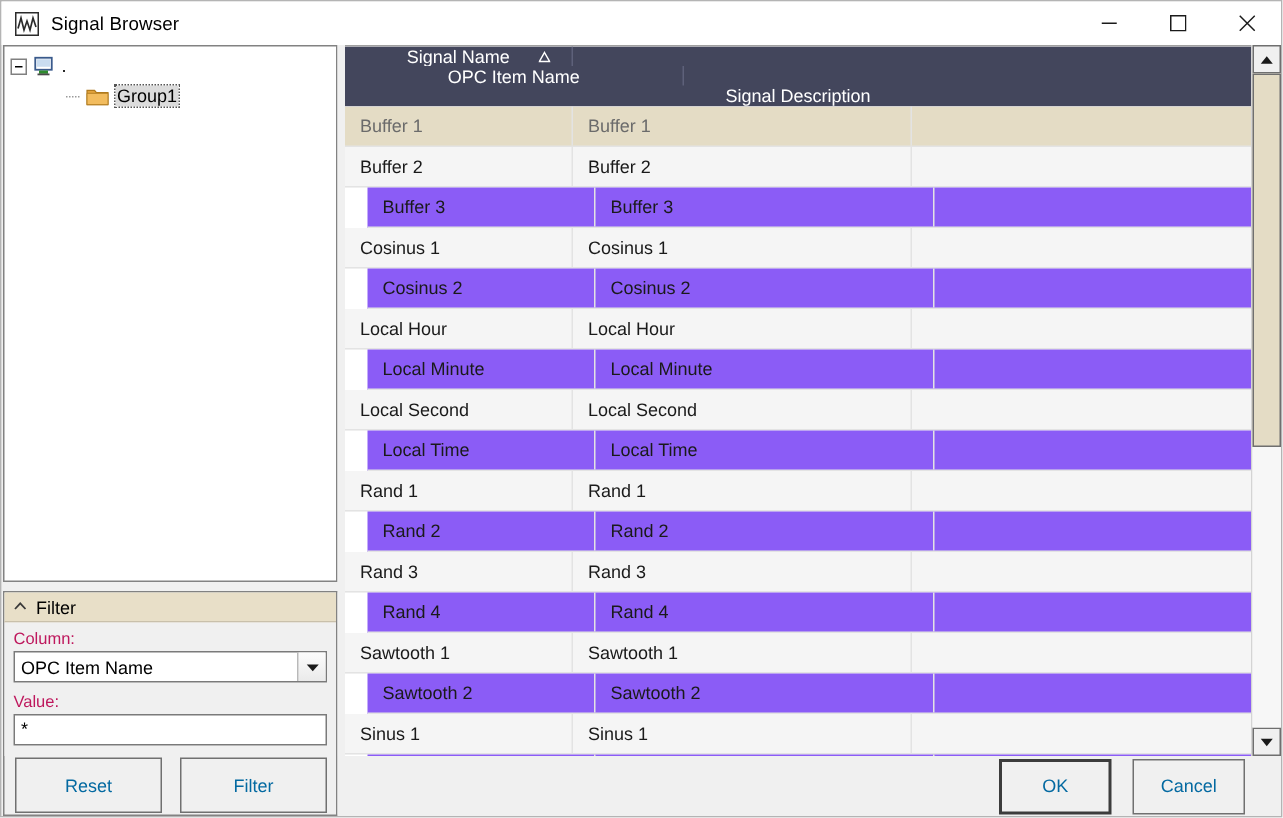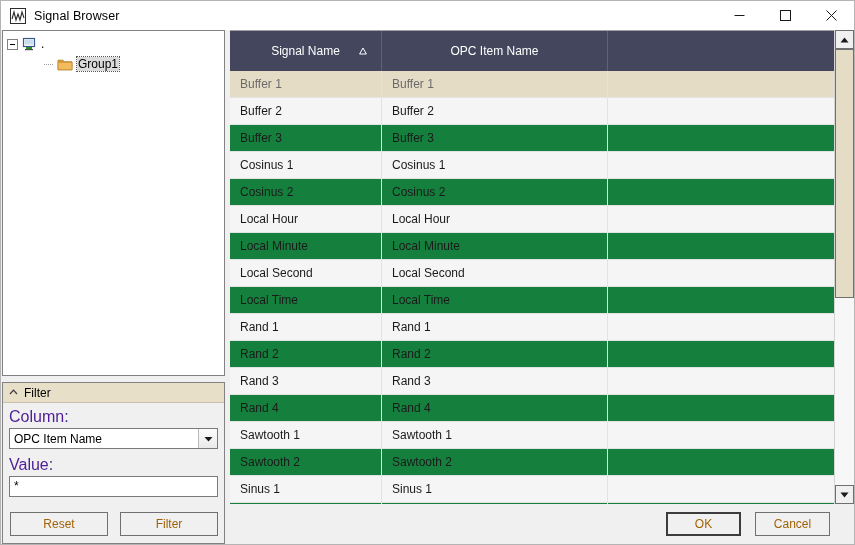--- a/index.html
+++ b/index.html
@@ -180,22 +180,22 @@
   }
   .filter-header-text {
     font-size: 12px;
     color: #000;
   }
   .filter-body {
     padding: 5px 6px 7px 6px;
     background: #f0f0f0;
   }
   .field-label {
-    font-size: 16px;
-    color: #4c1d95;
+    font-size: 11px;
+    color: #be185d;
     margin-bottom: 2px;
     display: block;
   }
   .combo {
     height: 21px;
     background: #ffffff;
     border: 1px solid #7a7a7a;
     box-sizing: border-box;
     display: flex;
     align-items: center;
@@ -244,28 +244,28 @@
     gap: 12px;
     padding-left: 7px;
     background: #f0f0f0;
     border-left: 1px solid #828282;
     border-right: 1px solid #828282;
     border-bottom: 1px solid #828282;
     margin-left: 1px;
     box-sizing: border-box;
   }
   .btn {
-    height: 24px;
+    height: 37px;
     min-width: 98px;
     background: #f0f0f0;
     border: 1px solid #707070;
     box-sizing: border-box;
     font-family: "Liberation Sans", sans-serif;
     font-size: 12px;
-    color: #a16207;
+    color: #0369a1;
     display: inline-flex;
     align-items: center;
     justify-content: center;
     cursor: default;
     padding: 0 4px;
   }
   .btn.default { border: 2px solid #3c3c3c; }
 
   
   .right-panel {
@@ -291,20 +291,21 @@
     background: #ffffff;
     border-top: 1px solid #a0a0a0;
     box-sizing: border-box;
   }
   .grid-head {
     display: flex;
     height: 42px;
     min-height: 25px;
     background: #43465c;
     box-sizing: border-box;
+    flex-direction: column;
   }
   .th {
     display: flex;
     align-items: center;
     justify-content: center;
     color: #ffffff;
     font-size: 12px;
     position: relative;
     box-sizing: border-box;
     border-right: 1px solid #5e617a;
@@ -329,21 +330,21 @@
     background: #ffffff;
   }
   .tr {
     display: flex;
     height: 27px;
     min-height: 27px;
     box-sizing: border-box;
     border-bottom: 1px solid #e3e3e3;
     cursor: default;
   }
-  .tr.odd  { background: #15803d; }
+  .tr.odd  { background: #8b5cf6; margin-left: 15px; }
   .tr.even { background: #f5f5f5; }
   .tr.sel  { background: #e4dcc5; }
   .tr.sel .td { color: #6b6b6b; }
   .td {
     display: flex;
     align-items: center;
     padding-left: 10px;
     font-size: 12px;
     color: #1a1a1a;
     box-sizing: border-box;
@@ -507,20 +508,23 @@
 
           <div class="grid-head">
             <div class="th c0">
               <span>Signal Name</span>
               <svg class="sort-tri" viewBox="0 0 8 8">
                 <polygon points="4,1 7.4,7 0.6,7" fill="none" stroke="#ffffff" stroke-width="1"></polygon>
               </svg>
             </div>
             <div class="th c1">
               <span>OPC Item Name</span>
+            </div>
+            <div class="th c2">
+              <span>Signal Description</span>
             </div>
           </div>
 
           <div class="grid-body" id="grid-body">
               <div class="tr sel">
                 <div class="td c0">Buffer 1</div>
                 <div class="td c1">Buffer 1</div>
                 <div class="td c2"></div>
               </div>
               <div class="tr even">

